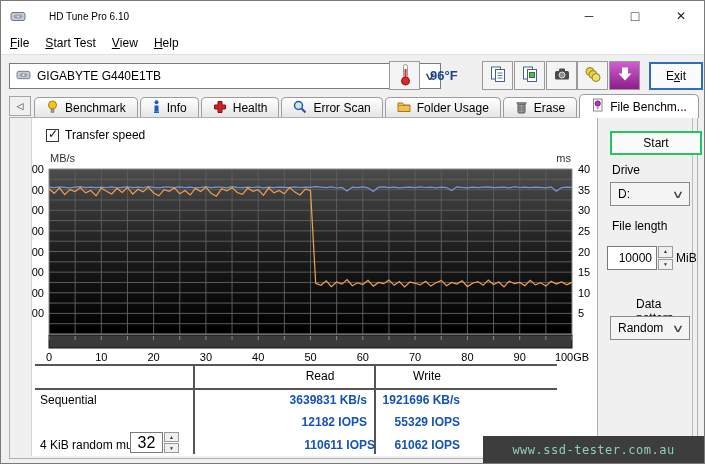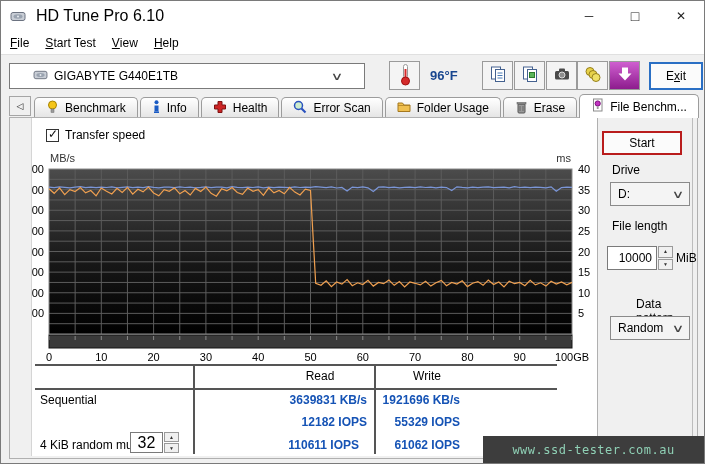--- a/index.html
+++ b/index.html
@@ -3,35 +3,35 @@
 <meta charset="utf-8">
 <style>
   * { box-sizing: border-box; margin: 0; padding: 0; }
   body { font-family: "Liberation Sans", sans-serif; background:#fff; }
   .window { position:relative; width:705px; height:464px; background:#f0f0f0;
             border:1px solid #7a7a7a; overflow:hidden; font-size:12px; color:#000; }
 
   
   .titlebar { position:absolute; top:0; left:0; right:0; height:30px; background:#fff; display:flex; align-items:center; }
   .app-icon { margin-left:9px; display:inline-flex; }
-  .win-title { margin-left:10px; font-size:16px; }
+  .win-title { margin-left:23px; font-size:10px; }
   .win-controls { margin-left:auto; display:flex; height:100%; }
   .win-btn { width:46px; height:100%; display:flex; align-items:center; justify-content:center;
              font-size:12px; color:#222; cursor:default; }
 
   
   .menubar { position:absolute; top:30px; left:0; right:0; height:23px; background:#fff; display:flex; align-items:center; padding-left:1px; }
   .menu-item { padding:0 8px; height:100%; display:flex; align-items:center; }
   .acc { text-decoration:underline; }
 
   
   .toolbar { position:absolute; top:53px; left:0; right:0; height:40px; background:#f0f0f0;
              border-top:1px solid #e0e0e0; display:flex; align-items:center; }
-  .drive-combo { position:absolute; left:8px; top:8px; width:356px; height:26px; background:#fff;
-                 border:1px solid #7a7a7a; display:flex; align-items:center; padding:0 23px; }
+  .drive-combo { position:absolute; left:8px; top:8px; width:432px; height:26px; background:#fff;
+                 border:1px solid #7a7a7a; display:flex; align-items:center; padding:0 6px; }
   .drive-combo .val { margin-left:6px; flex:1; }
   .chev { font-size:11px; color:#444; transform:scaleX(1.6); }
   .tool-btn { position:absolute; top:6px; width:31px; height:29px; background:#f4f4f4; border:1px solid #9a9a9a;
               display:flex; align-items:center; justify-content:center; }
   .temp-val { position:absolute; left:429px; top:13px; font-weight:bold; font-size:13px; }
   .dl-btn { background:linear-gradient(#cf5fd0,#8d1c8d); }
   .exit-btn { position:absolute; left:648px; top:7px; width:54px; height:28px; background:#fbfbfb;
               border:2px solid #2a6fc4; display:flex; align-items:center; justify-content:center; font-size:12px; }
 
   
@@ -68,22 +68,22 @@
 
   .spin-box { position:absolute; display:flex; }
   .spin-input { width:33px; height:21px; border:1px solid #7a7a7a; background:#fff; text-align:center;
                 font-family:"Liberation Sans", sans-serif; font-size:16px; }
   .spin-btns { width:15px; height:21px; display:flex; flex-direction:column; margin-left:1px; }
   .spin-btns div { flex:1; background:#f0f0f0; border:1px solid #9a9a9a; font-size:5px; line-height:8px;
                    text-align:center; color:#333; }
   .spin-btns div + div { margin-top:1px; }
 
   
-  .start-btn { position:absolute; left:4px; top:13px; width:80px; height:24px; background:#fbfbfb;
-               border:2px solid #b91c1c; display:flex; align-items:center; justify-content:center; }
+  .start-btn { position:absolute; left:12px; top:13px; width:92px; height:24px; background:#fbfbfb;
+               border:2px solid #22c55e; display:flex; align-items:center; justify-content:center; }
   .side-label { position:absolute; left:14px; }
   .combo { position:absolute; left:12px; width:80px; height:24px; background:#f4f4f4; border:1px solid #8a8a8a;
            display:flex; align-items:center; padding:0 7px; }
   .combo .val { flex:1; }
   .flen-input { position:absolute; left:9px; top:128px; width:50px; height:24px; border:1px solid #7a7a7a;
                 background:#fff; text-align:right; padding-right:4px; font-family:"Liberation Sans", sans-serif; font-size:12px; }
   .flen-spin { position:absolute; left:60px; top:128px; width:15px; height:24px; display:flex; flex-direction:column; }
   .flen-spin div { flex:1; background:#f0f0f0; border:1px solid #9a9a9a; font-size:5px; line-height:9px; text-align:center; color:#333; }
   .flen-spin div + div { margin-top:1px; }
   .mib { position:absolute; left:78px; top:133px; }
@@ -385,21 +385,21 @@
       <div class="t-line" style="left:342px; top:246px; width:2px; height:90px;"></div>
 
       <div class="t-h" style="left:305px; top:251px; width:180px;">Write</div>
       <div class="t-h" style="left:198px; top:251px; width:180px;">Read</div>
 
       <div class="t-lab" style="top:275px;">Sequential</div>
       <div class="t-lab" style="top:320px;">4 KiB random multi</div>
 
       <div class="t-val" style="left:170px; top:275px; width:165px; color:#1553b5;">3639831 KB/s</div>
       <div class="t-val" style="left:170px; top:297px; width:165px; color:#1553b5;">12182 IOPS</div>
-      <div class="t-val" style="left:162px; top:320px; width:165px; color:#1553b5;">110611 IOPS</div>
+      <div class="t-val" style="left:178px; top:320px; width:165px; color:#1553b5;">110611 IOPS</div>
 
       <div class="t-val" style="left:340px; top:275px; width:88px; color:#1553b5;">1921696 KB/s</div>
       <div class="t-val" style="left:340px; top:297px; width:88px; color:#1553b5;">55329 IOPS</div>
       <div class="t-val" style="left:340px; top:320px; width:88px; color:#1553b5;">61062 IOPS</div>
 
       <div class="spin-box" style="left:98px; top:314px;">
         <input class="spin-input" value="32" style="">
         <div class="spin-btns">
           <div>▲</div>
           <div>▼</div>

